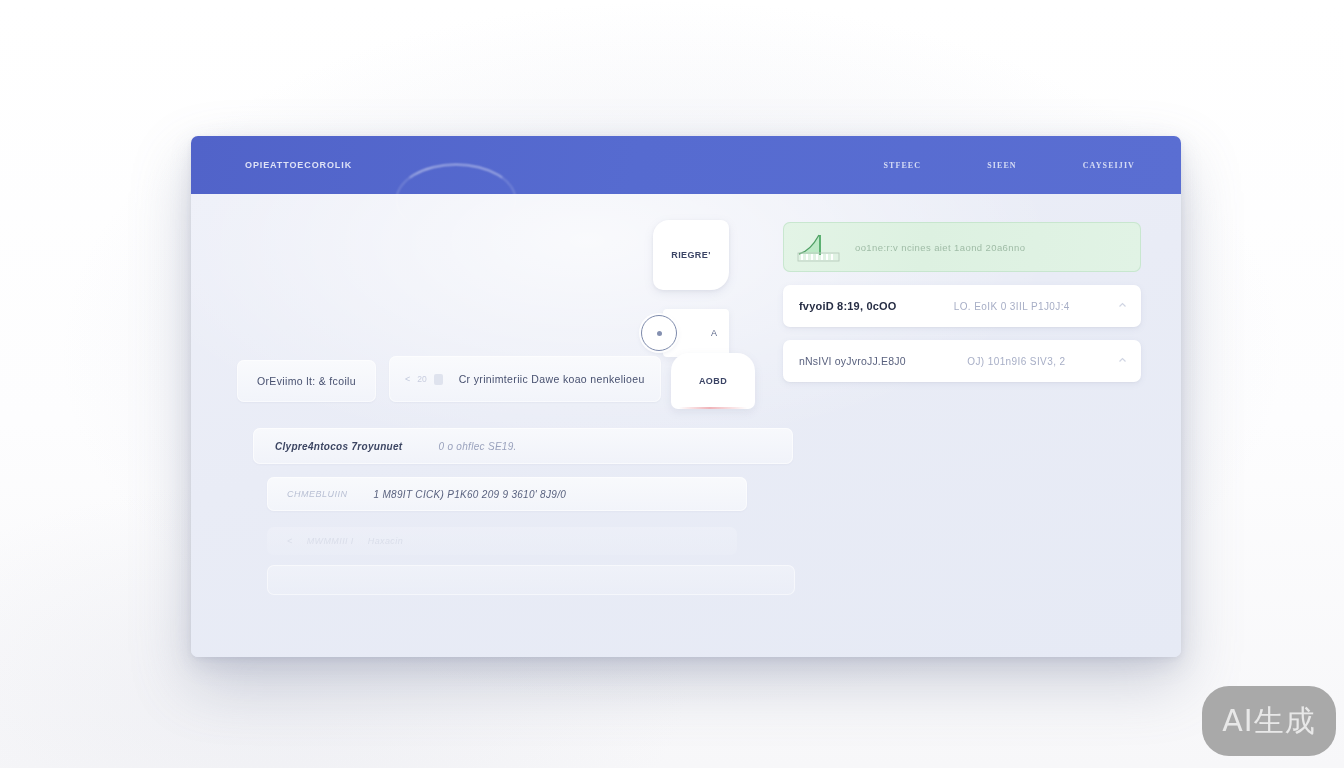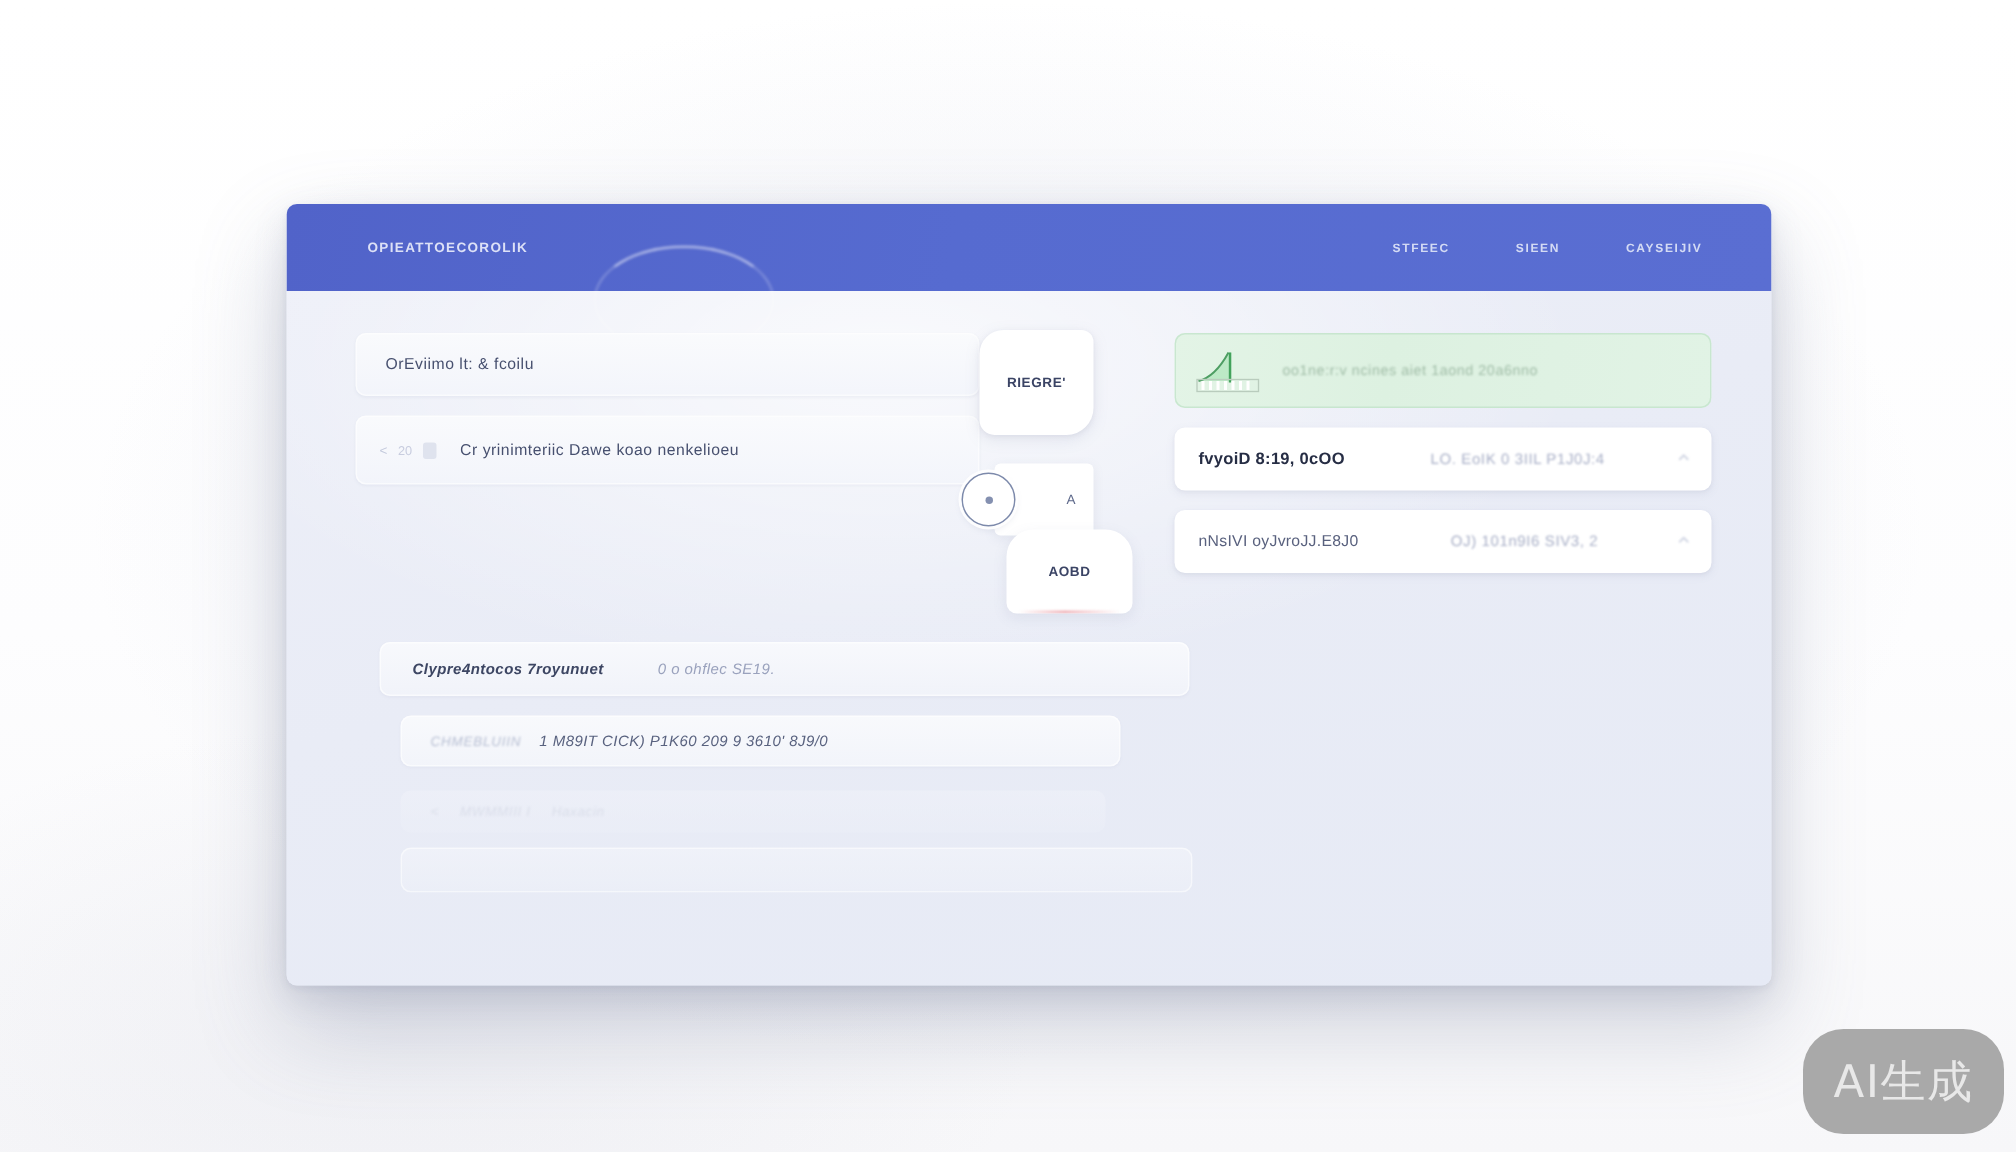--- a/index.html
+++ b/index.html
@@ -58,21 +58,22 @@
     font-weight: bold;
     letter-spacing: 0.9px;
     text-transform: uppercase;
     filter: blur(0.35px);
     opacity: 0.93;
   }
   .header-nav {
     margin-left: auto;
     display: flex;
     align-items: center;
-    gap: 44px;
+    gap: 66px;
+    font-family: Liberation Serif, serif;
   }
   .nav-item {
     color: #e2e7f8;
     font-size: 8px;
     font-weight: bold;
     letter-spacing: 1.1px;
     text-transform: uppercase;
     filter: blur(0.3px);
     opacity: 0.9;
     cursor: pointer;
@@ -105,21 +106,21 @@
   }
 
   
   .upper-region {
     display: flex;
     gap: 0;
     position: relative;
     height: 182px;
   }
 
-  .col-left { width: 416px; flex: none; display: flex; flex-direction: column; gap: 13px; padding-top: 2px; }
+  .col-left { width: 416px; flex: none; display: flex; gap: 13px; padding-top: 2px; align-items: flex-end; }
   .col-mid  { width: 130px; flex: none; position: relative; }
   .col-right{ width: 358px; flex: none; display: flex; flex-direction: column; gap: 13px; padding-top: 2px; }
 
   
   .panel {
     border-radius: 7px;
     display: flex;
     align-items: center;
     position: relative;
   }
@@ -327,21 +328,21 @@
     gap: 36px;
   }
   .lower-row-2 {
     width: 480px;
     height: 34px;
     margin-top: 13px;
     margin-left: 14px;
     padding: 0 20px;
     background: linear-gradient(180deg, rgba(250,251,253,0.9) 0%, rgba(244,246,251,0.84) 100%);
     box-shadow: inset 0 0 0 1px rgba(255,255,255,0.55), 0 1px 2px rgba(118,126,158,0.05);
-    gap: 12px;
+    gap: 26px;
   }
   .lower-row-3 {
     width: 470px;
     height: 28px;
     margin-top: 16px;
     margin-left: 14px;
     padding: 0 20px;
     background: linear-gradient(180deg, rgba(240,242,249,0.55) 0%, rgba(236,239,248,0.45) 100%);
     gap: 14px;
   }

